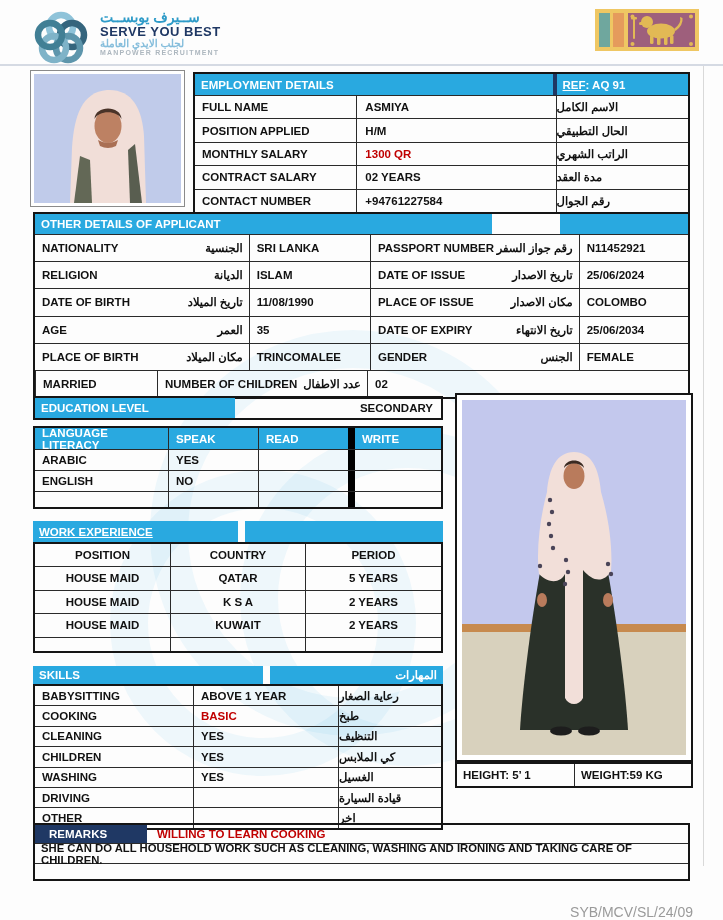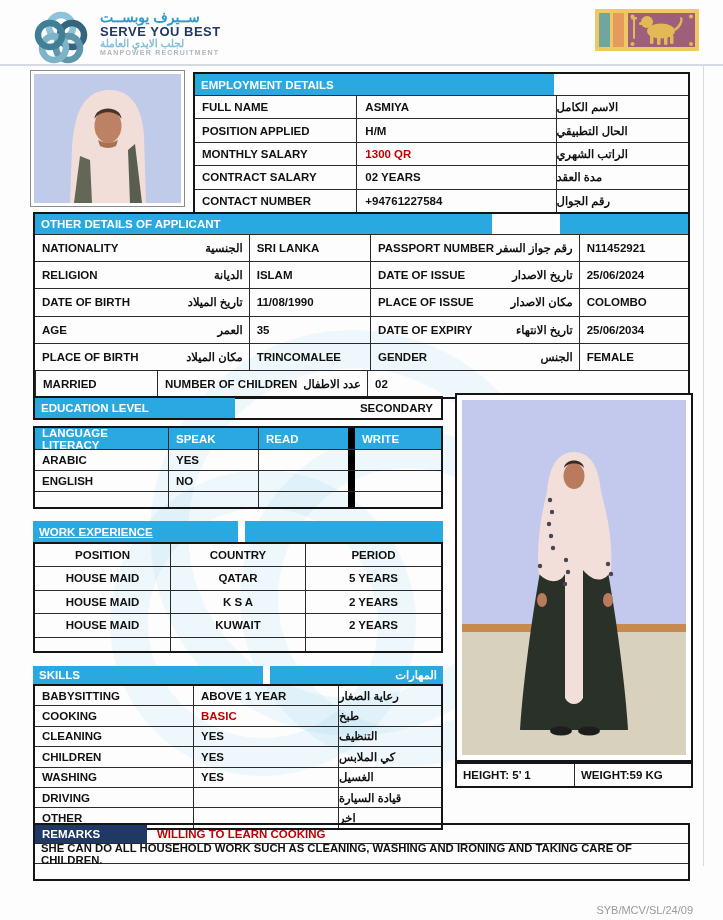--- a/index.html
+++ b/index.html
@@ -100,26 +100,26 @@
   
   .photo{left:455px;top:393px;width:238px;height:369px;border:2px solid #151515;box-sizing:border-box;background:#fff;padding:5px;}
   .hw{left:455px;top:762px;width:238px;height:26px;border:2px solid #151515;box-sizing:border-box;display:flex;}
   .hwc{box-sizing:border-box;display:flex;align-items:center;padding-left:6px;}
   .hw1{width:117px;}
   .hw2{flex:1;border-left:1px solid #2a2a2a;}
 
   
   .rem{left:33px;top:823px;width:657px;border:2px solid #151515;box-sizing:border-box;}
   .rrow1{display:flex;height:18px;}
-  .rtitle{width:112px;background:#1F3864;color:#fff;display:flex;align-items:center;padding-left:7px;box-sizing:border-box;}
+  .rtitle{width:112px;background:#1F3864;color:#fff;display:flex;align-items:center;padding-left:14px;box-sizing:border-box;}
   .rhl{flex:1;display:flex;align-items:center;padding-left:10px;color:#C00000;}
   .rrow2{height:19px;border-top:1px solid #2a2a2a;display:flex;align-items:center;padding-left:6px;font-size:11.3px;}
   .rrow3{height:15px;border-top:1px solid #2a2a2a;}
 
-  .footer{left:480px;top:904px;width:213px;text-align:right;color:#9a9a9a;font-weight:400;font-size:11px;}
+  .footer{left:480px;top:904px;width:213px;text-align:right;color:#9a9a9a;font-weight:400;font-size:14px;}
 </style>
 </head>
 <body>
 
 <div id="page">
 
   <div class="wm" style="left:150px;top:330px;width:330px;height:330px;"></div>
   <div class="wm" style="left:240px;top:430px;width:260px;height:260px;"></div>
   <div class="wm" style="left:110px;top:470px;width:230px;height:230px;"></div>
   <div class="scanline"></div>
@@ -176,20 +176,24 @@
       <path d="M101,70 L108,129 L96,129 L94,76 Z" fill="#3E4838" opacity="0.85"></path>
       <ellipse cx="74" cy="52" rx="13.5" ry="17" fill="#BD8163"></ellipse>
       <path d="M60.5,45 C61,31 87,31 87.5,45 C83,36 65,36 60.5,45 Z" fill="#4A3328"></path>
       <path d="M64,66 q10,6 20,0 l-2,6 q-8,4 -16,0 Z" fill="#A96F54"></path>
     </svg>
   </div>
 
   <div class="abs z emp">
     <div class="emp-head">
       <div class="bluebar t">EMPLOYMENT DETAILS</div>
+      <div class="bluebar r">
+        <span class="u">REF</span>
+          <span> : AQ 91</span>
+      </div>
     </div>
     <div class="erow">
       <div class="ecell e1">FULL NAME</div>
       <div class="ecell e2">ASMIYA</div>
       <div class="ecell e3">الاسم الكامل</div>
     </div>
     <div class="erow">
       <div class="ecell e1">POSITION APPLIED</div>
       <div class="ecell e2">H/M</div>
       <div class="ecell e3">الحال التطبيقي</div>

